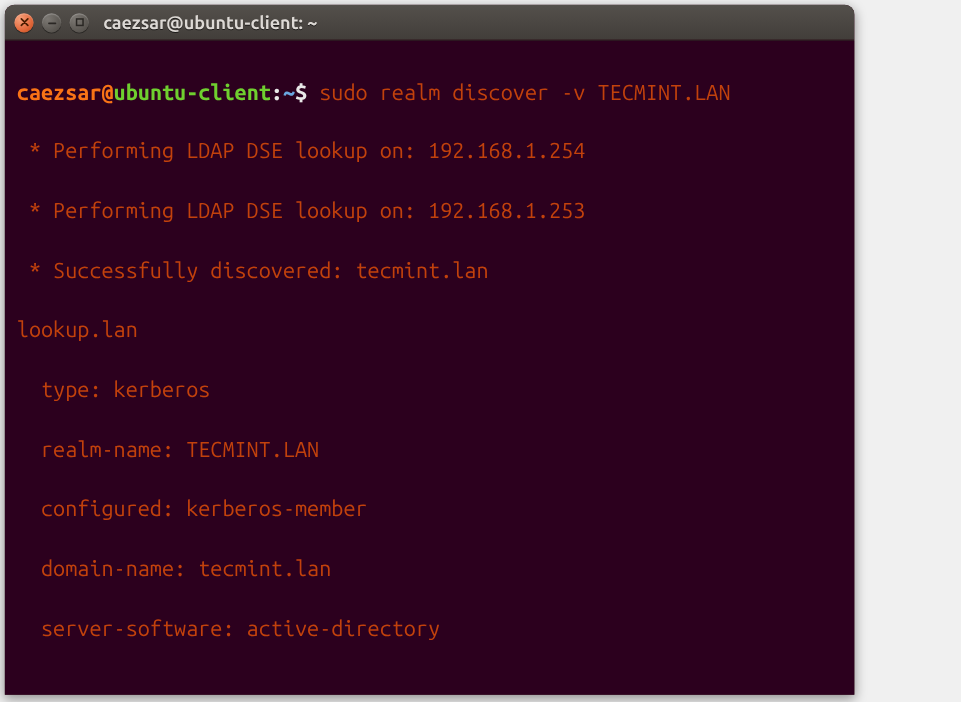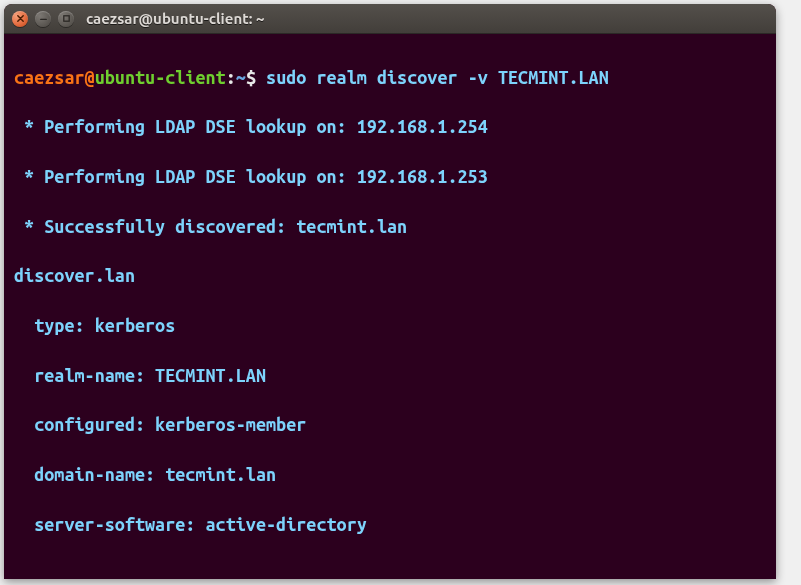--- a/index.html
+++ b/index.html
@@ -4,21 +4,21 @@
 <style>
   * { margin: 0; padding: 0; box-sizing: border-box; }
   body {
     background: #f0f0f0;
     font-family: "Ubuntu Mono", "DejaVu Sans Mono", Consolas, monospace;
     width: 801px;
     height: 585px;
     overflow: hidden;
   }
   .window {
-    width: 772px;
+    width: 708px;
     height: 575px;
     margin: 4px;
     background: #330d1a;
     border-radius: 8px 8px 0 0;
     box-shadow: 0 3px 10px rgba(0,0,0,0.4);
     display: flex;
     flex-direction: column;
     overflow: hidden;
   }
   .titlebar {
@@ -58,21 +58,21 @@
     overflow: hidden;
   }
   .row {
     font-family: "Ubuntu Mono", "DejaVu Sans Mono", Consolas, monospace;
   }
   .user { color: #f97316; font-weight: bold; }
   .host { color: #6fcf2f; font-weight: bold; }
   .colon { color: #e8e8e8; font-weight: bold; }
   .path { color: #6aa6e0; font-weight: bold; }
   .dollar { color: #e8e8e8; font-weight: bold; }
-  .out   { color: #7dd3fc; font-weight: bold; }
+  .out   { color: #c2410c; }
 </style>
 </head>
 <body>
 
 <div class="window">
   <div class="titlebar">
     <div class="window-buttons">
       <div class="wbtn wbtn-close">
         <svg viewBox="0 0 10 10">
             <path d="M2 2 L8 8 M8 2 L2 8" stroke="#4a1c00" stroke-width="1.6" stroke-linecap="round"></path>
@@ -90,21 +90,21 @@
       </div>
     </div>
     <div class="titletext">caezsar@ubuntu-client: ~</div>
   </div>
 
   <div class="terminal">
 <div class="row"><span class="user">caezsar</span><span class="user">@</span><span class="host">ubuntu-client</span><span class="colon">:</span><span class="path">~</span><span class="dollar">$ </span><span class="out">sudo realm discover -v TECMINT.LAN</span></div>
 <div class="row out"> * Performing LDAP DSE lookup on: 192.168.1.254</div>
 <div class="row out"> * Performing LDAP DSE lookup on: 192.168.1.253</div>
 <div class="row out"> * Successfully discovered: tecmint.lan</div>
-<div class="row out">discover.lan</div>
+<div class="row out">lookup.lan</div>
 <div class="row out">  type: kerberos</div>
 <div class="row out">  realm-name: TECMINT.LAN</div>
 <div class="row out">  configured: kerberos-member</div>
 <div class="row out">  domain-name: tecmint.lan</div>
 <div class="row out">  server-software: active-directory</div>
 
 
 
 
 

